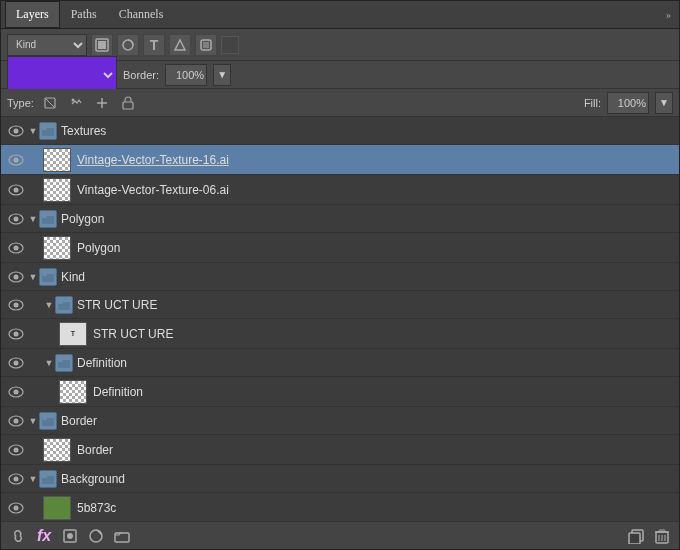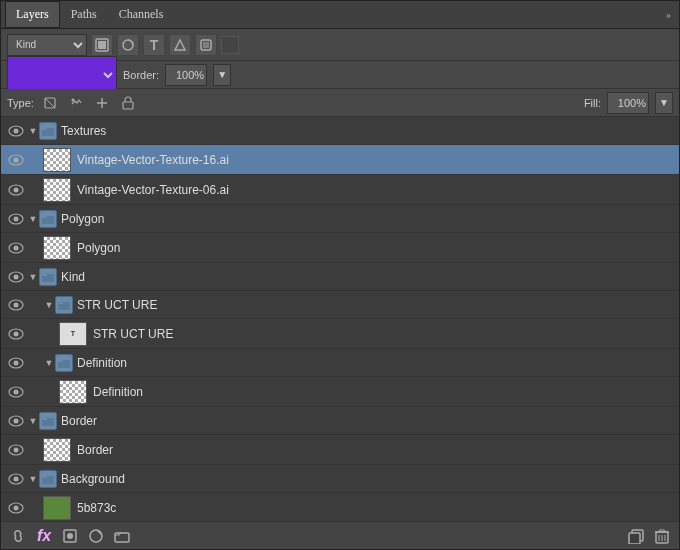--- a/index.html
+++ b/index.html
@@ -182,21 +182,21 @@
     .layers-list::-webkit-scrollbar-thumb { background: #555; }
     
     .layer-row {
       display: flex;
       align-items: center;
       height: 30px;
       padding: 0 4px;
       cursor: pointer;
       border-bottom: 1px solid #333;
     }
-    .layer-row.selected { background: #5b7fa6; }
+    .layer-row.selected { background: #5b7fa6; text-decoration: underline; }
     .layer-row.group { height: 28px; }
     
     .eye {
       width: 22px;
       height: 22px;
       display: flex;
       align-items: center;
       justify-content: center;
       cursor: pointer;
       font-size: 14px;

